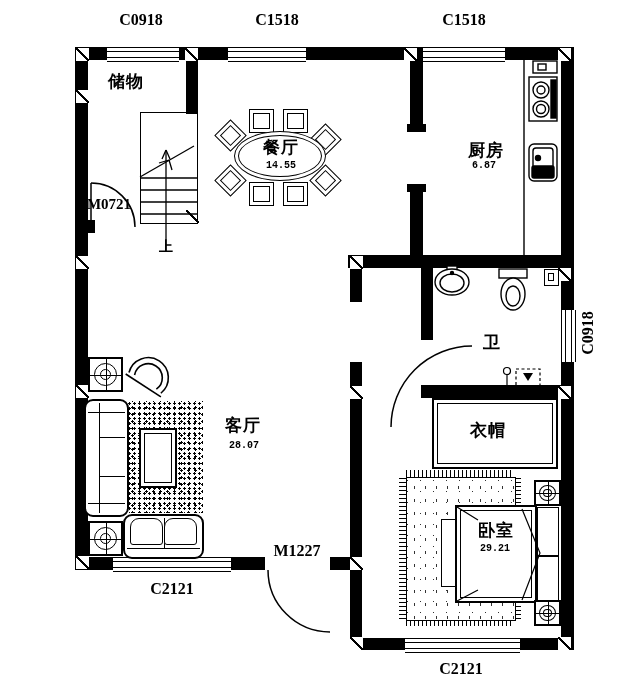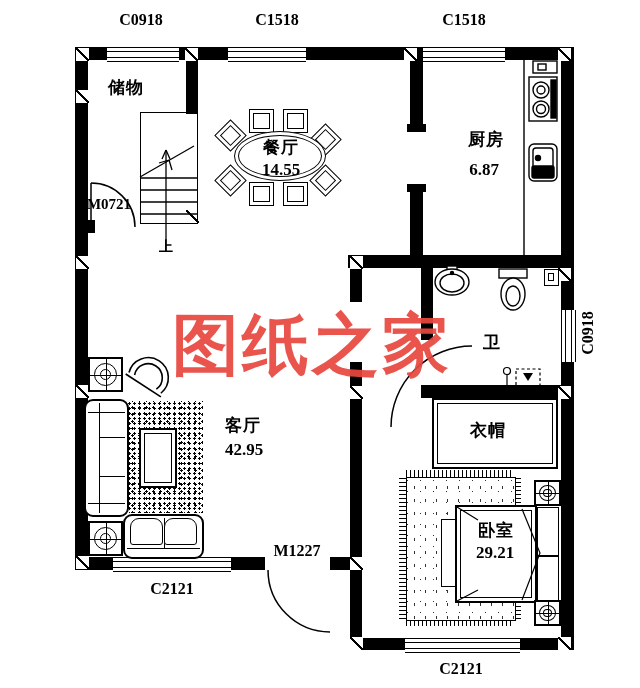--- a/index.html
+++ b/index.html
@@ -43,21 +43,21 @@
       background:repeating-linear-gradient(90deg,#000 0 1px,transparent 1px 4px);}
   .fringe-v{position:absolute;width:7px;
       background:repeating-linear-gradient(0deg,#000 0 1px,transparent 1px 4px);}
   
   .sofa{position:absolute;background:#fff;border:2px solid #000;border-radius:9px;box-sizing:border-box;}
   .sofa i{position:absolute;background:#000;}
   .cushion{position:absolute;background:#fff;border:1.5px solid #000;border-radius:9px 9px 3px 3px;box-sizing:border-box;}
   
   .lbl{position:absolute;transform:translateX(-50%);font-weight:bold;white-space:nowrap;line-height:1;}
   .room{font-size:17px;letter-spacing:1px;}
-  .num{font-size:17px;font-family:Liberation Serif, serif;}
+  .num{font-size:10px;font-family:Liberation Mono, monospace;}
   .code{font-size:16px;font-family:"Liberation Serif",serif;}
   .code-v{position:absolute;font-weight:bold;font-size:16px;font-family:"Liberation Serif",serif;
           transform:rotate(-90deg);transform-origin:center;white-space:nowrap;}
   .watermark{position:absolute;left:172px;top:300px;font-size:67px;font-weight:bold;
       font-family:"DejaVu Serif","Liberation Serif",serif;letter-spacing:3px;opacity:.93;z-index:60;white-space:nowrap;}
   .svglayer{position:absolute;inset:0;z-index:30;pointer-events:none;}
   .z40{z-index:40;} .z20{z-index:20;} .z10{z-index:10;}
 </style>
 </head>
 <body>
@@ -266,27 +266,26 @@
 
   <div class="lbl code z40" style="left:141px;top:12px">C0918</div>
   <div class="lbl code z40" style="left:277px;top:12px">C1518</div>
   <div class="lbl code z40" style="left:464px;top:12px">C1518</div>
   <div class="code-v z40" style="left:566px;top:324px">C0918</div>
   <div class="lbl code z40" style="left:172px;top:581px">C2121</div>
   <div class="lbl code z40" style="left:461px;top:661px">C2121</div>
   <div class="lbl code z40" style="left:109px;top:197px;font-size:15px">M0721</div>
   <div class="lbl code z40" style="left:297px;top:543px">M1227</div>
 
-  <div class="lbl room z40" style="left:126px;top:79px">储物</div>
+  <div class="lbl room z40" style="left:126px;top:73px">储物</div>
   <div class="lbl room z40" style="left:281px;top:139px">餐厅</div>
   <div class="lbl num z40" style="left:281px;top:161px">14.55</div>
-  <div class="lbl room z40" style="left:486px;top:131px">厨房</div>
+  <div class="lbl room z40" style="left:486px;top:142px">厨房</div>
   <div class="lbl num z40" style="left:484px;top:161px">6.87</div>
   <div class="lbl room z40" style="left:492px;top:334px">卫</div>
   <div class="lbl room z40" style="left:243px;top:417px">客厅</div>
-  <div class="lbl num z40" style="left:244px;top:441px">42.95</div>
+  <div class="lbl num z40" style="left:244px;top:441px">28.07</div>
   <div class="lbl room z40" style="left:488px;top:422px">衣帽</div>
   <div class="lbl room z40" style="left:496px;top:522px">卧室</div>
   <div class="lbl num z40" style="left:495px;top:544px">29.21</div>
   <div class="lbl z40" style="left:166px;top:239px;font-size:14px">上</div>
 
-  <div class="watermark" style="color:#e84840">图纸之家</div>
 </div>
 
 </body></html>

